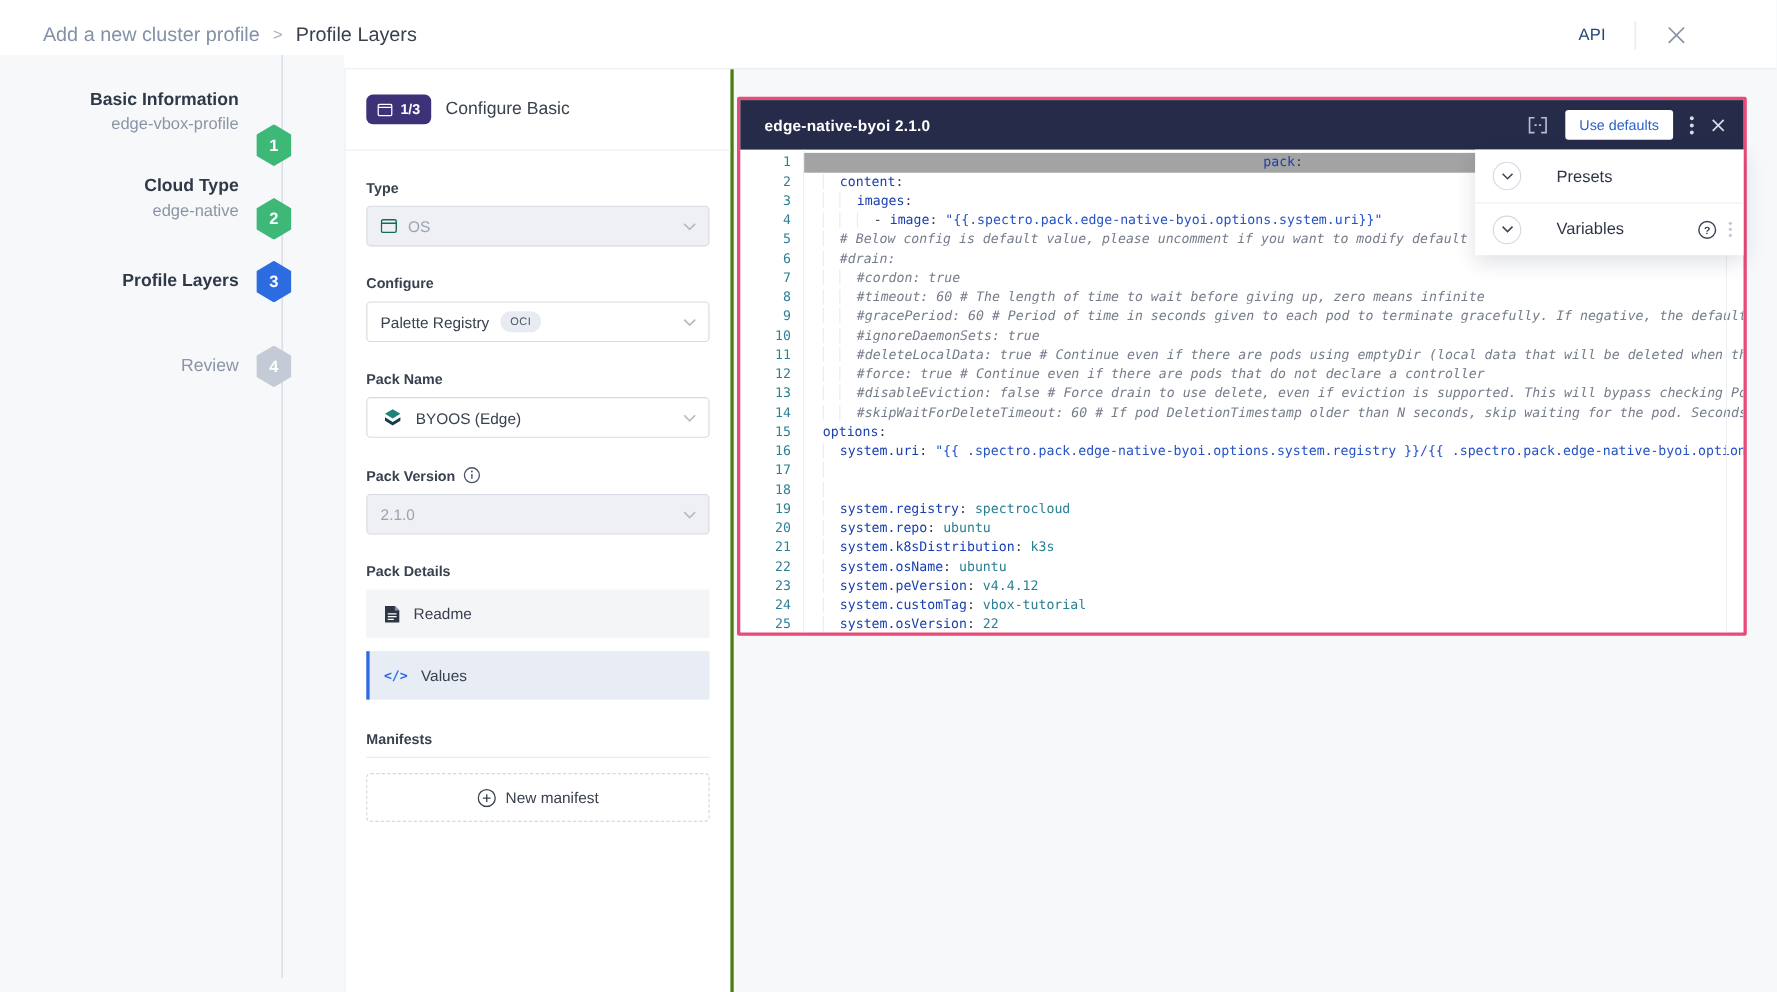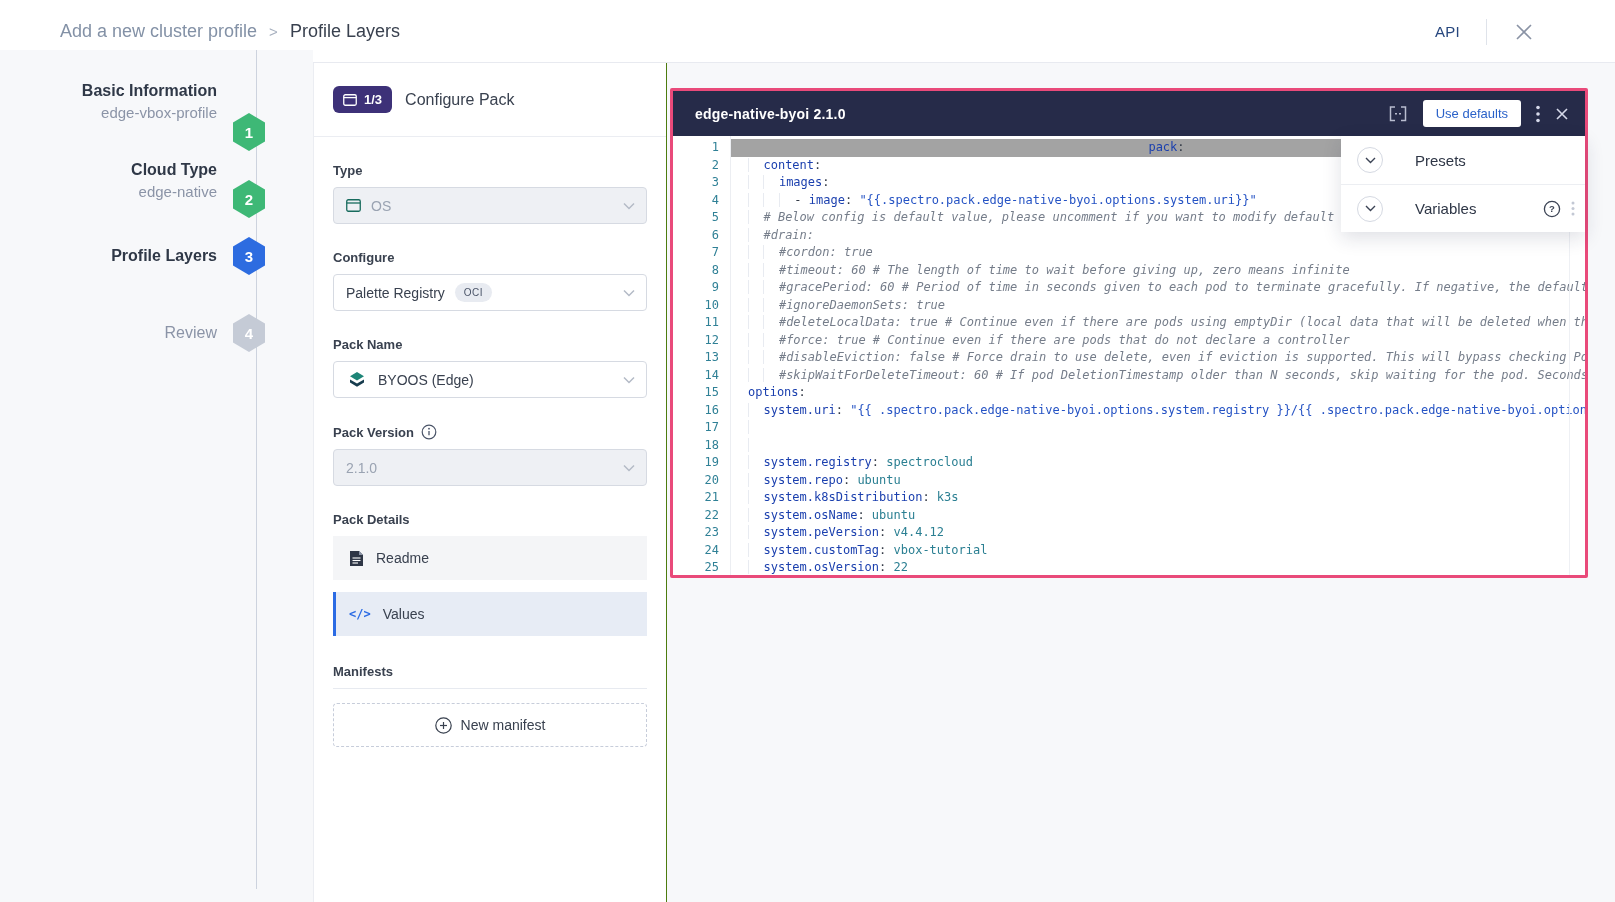--- a/index.html
+++ b/index.html
@@ -2,21 +2,21 @@
 <html><head>
 <meta charset="utf-8">
 <style>
   * { margin:0; padding:0; box-sizing:border-box; }
   html,body { width:1615px; height:902px; }
   body { font-family:"Liberation Sans", sans-serif; background:#f7f8fa; position:relative; overflow:hidden; }
 
   
   .top-header { position:absolute; left:0; top:0; width:1615px; height:63px; background:#fff;
     border-bottom:1px solid #e8eaf0; display:flex; align-items:center; }
-  .breadcrumb { margin-left:60px; font-size:18px; display:flex; align-items:center; gap:12px; }
+  .breadcrumb { margin-left:39px; font-size:18px; display:flex; align-items:center; gap:12px; }
   .bc-parent { color:#8391a6; }
   .bc-sep { color:#a7b0bf; font-size:15px; }
   .bc-current { color:#39414f; }
   .header-right { position:absolute; right:80px; top:0; height:63px; display:flex; align-items:center; }
   .api-link { color:#27477e; font-size:15px; font-weight:500; letter-spacing:.3px; cursor:pointer; }
   .hdr-divider { width:1px; height:26px; background:#dfe3ea; margin:0 26px; }
   .page-close { width:22px; height:22px; cursor:pointer; }
 
   
   .stepper { position:absolute; left:0; top:50px; width:313px; height:839px; background:#f7f8fa; }
@@ -27,21 +27,21 @@
   .step-label.muted { color:#8b94a7; font-weight:500; }
   .step-sub { font-size:15px; color:#8b94a7; margin-top:4px; white-space:nowrap; }
   .hex { position:absolute; left:233px; width:32px; height:38px; display:flex; align-items:center; justify-content:center;
     clip-path:polygon(50% 0,100% 25%,100% 75%,50% 100%,0 75%,0 25%); color:#fff; font-size:15px; font-weight:600; }
   .hex.done { background:#3eb876; }
   .hex.active { background:#2d6ce0; }
   .hex.todo { background:#c5cbd6; }
 
   
   .panel { position:absolute; left:313px; top:63px; width:354px; height:839px; background:#fff;
-    border-left:1px solid #ebedf2; border-right:1px solid #4d7c0f; }
+    border-left:1px solid #ebedf2; border-right:3px solid #4d7c0f; }
   .panel-header { height:74px; border-bottom:1px solid #ebedf2; display:flex; align-items:center; padding-left:19px; gap:13px; }
   .step-badge { background:#3d3178; border-radius:6px; height:27px; padding:0 10px; display:flex; align-items:center; gap:7px;
     color:#fff; font-size:13px; font-weight:700; }
   .panel-title { font-size:16px; font-weight:500; color:#39414f; }
   .panel-body { padding:26px 19px 0 19px; }
   .field-label { font-size:13px; font-weight:700; color:#39414f; margin-bottom:9px; display:flex; align-items:center; gap:7px; }
   .select { height:37px; border:1px solid #d6dae2; border-radius:4px; background:#fff; display:flex; align-items:center;
     padding:0 12px; gap:10px; font-size:14px; color:#39414f; margin-bottom:26px; position:relative; cursor:pointer; }
   .select.disabled { background:#eef0f4; color:#9aa3b2; cursor:default; }
   .select .chev { position:absolute; right:11px; }
@@ -145,21 +145,21 @@
 
 <section class="panel">
   <div class="panel-header">
     <span class="step-badge">
       <svg width="14" height="12" viewBox="0 0 14 12">
           <rect x="0.75" y="0.75" width="12.5" height="10.5" rx="1.5" fill="none" stroke="#fff" stroke-width="1.3"></rect>
           <line x1="0.75" y1="3.6" x2="13.25" y2="3.6" stroke="#fff" stroke-width="1.3"></line>
         </svg>
       <span>1/3</span>
     </span>
-    <span class="panel-title">Configure Pack</span>
+    <span class="panel-title">Configure Basic</span>
   </div>
 
   <div class="panel-body">
     <div class="field-label">Type</div>
     <div class="select disabled">
       <svg width="15" height="13" viewBox="0 0 15 13">
           <rect x="0.75" y="0.75" width="13.5" height="11.5" rx="1.5" fill="none" stroke="#176b5d" stroke-width="1.3"></rect>
           <line x1="0.75" y1="4" x2="14.25" y2="4" stroke="#176b5d" stroke-width="1.3"></line>
         </svg>
       <span>OS</span>

